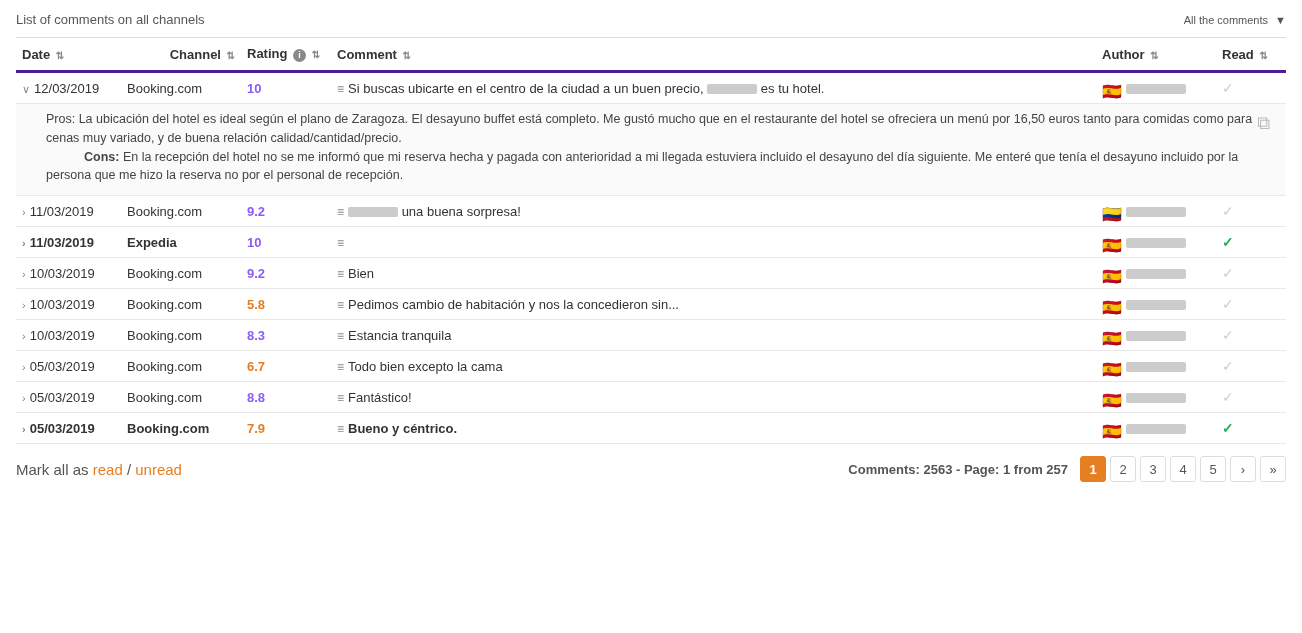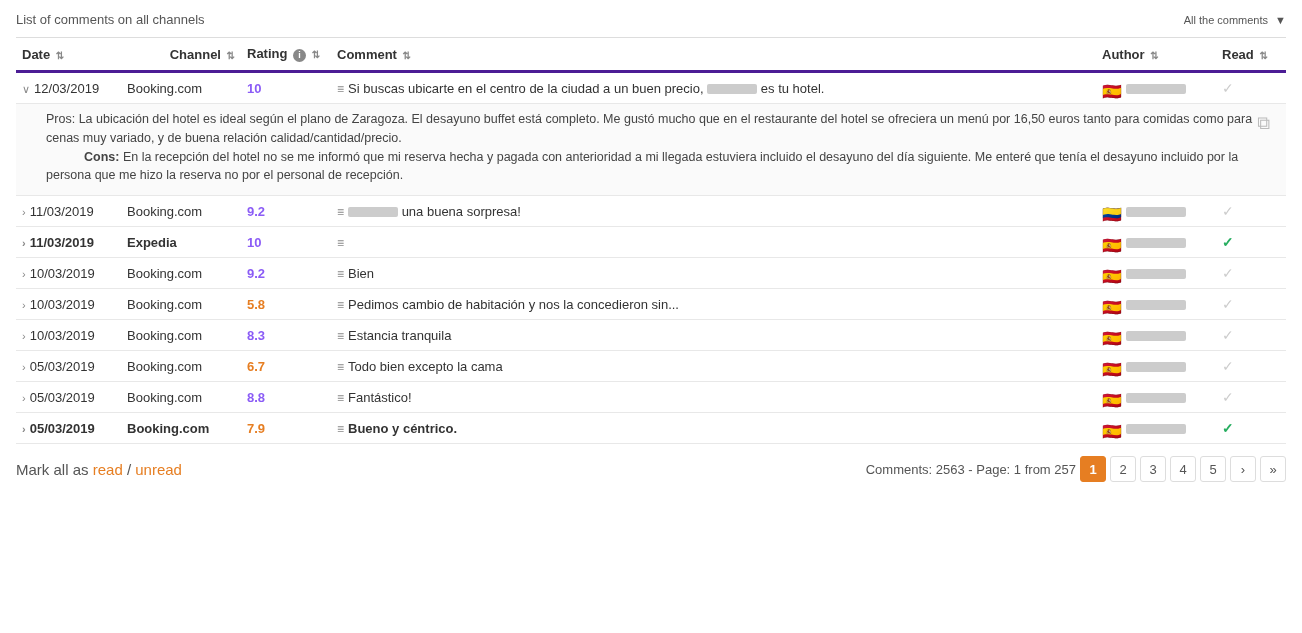--- a/index.html
+++ b/index.html
@@ -130,20 +130,22 @@
       text-decoration: none;
     }
     .pagination {
       display: flex;
       align-items: center;
       font-size: 13px;
       color: #555;
       gap: 4px;
     }
     .pagination .page-info {
+      margin-right: 8px;
+      font-weight: bold;
     }
     .pagination .page-btn {
       display: inline-flex;
       align-items: center;
       justify-content: center;
       width: 26px;
       height: 26px;
       border: 1px solid #ddd;
       border-radius: 3px;
       cursor: pointer;

